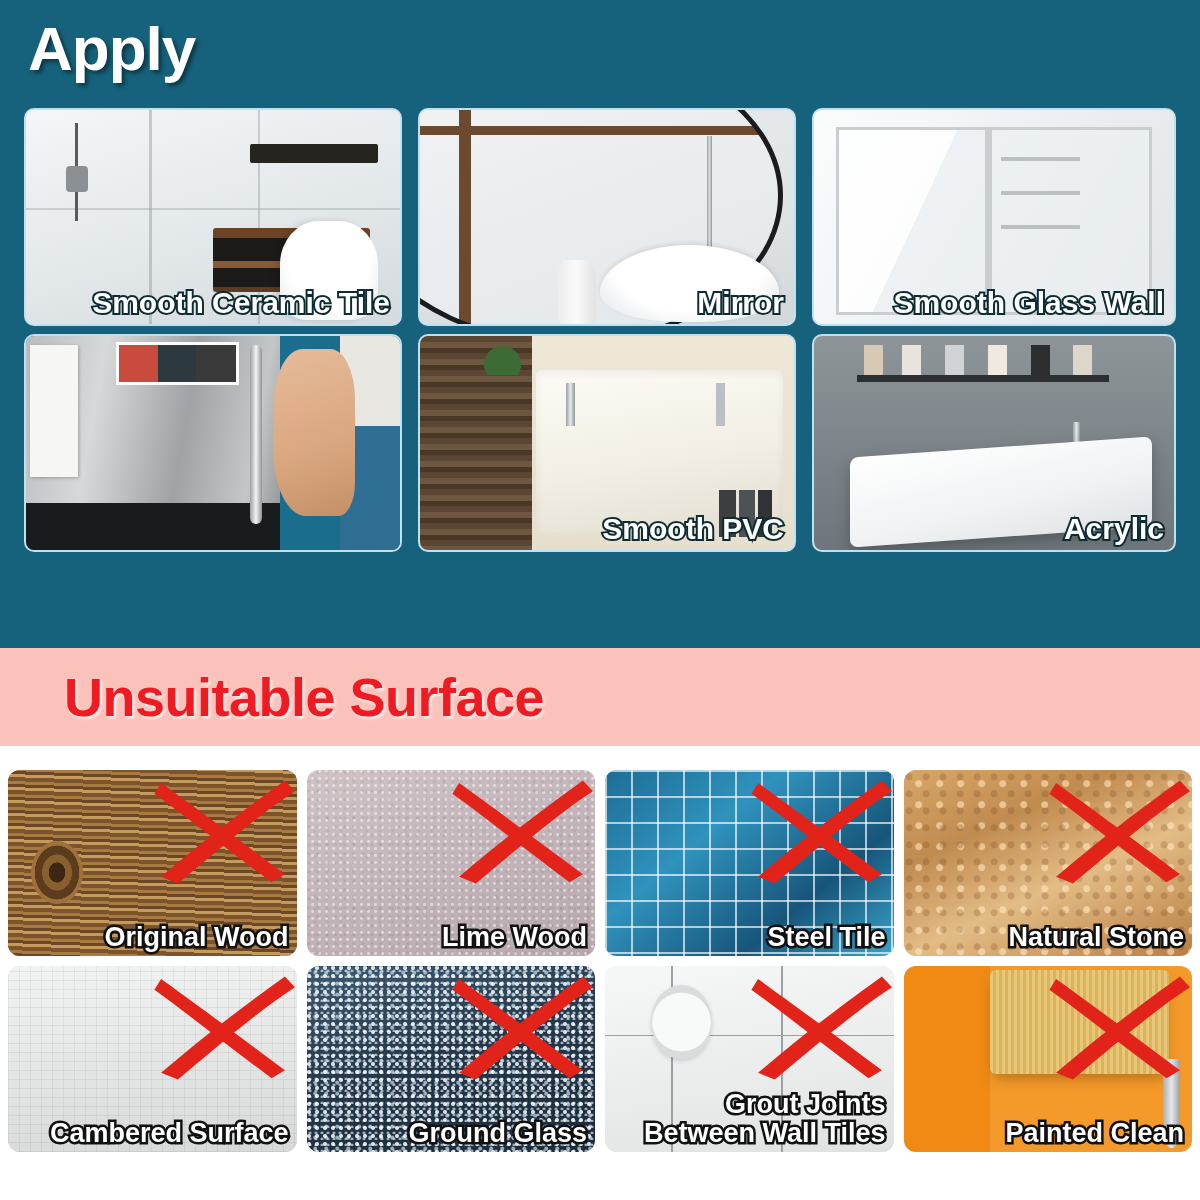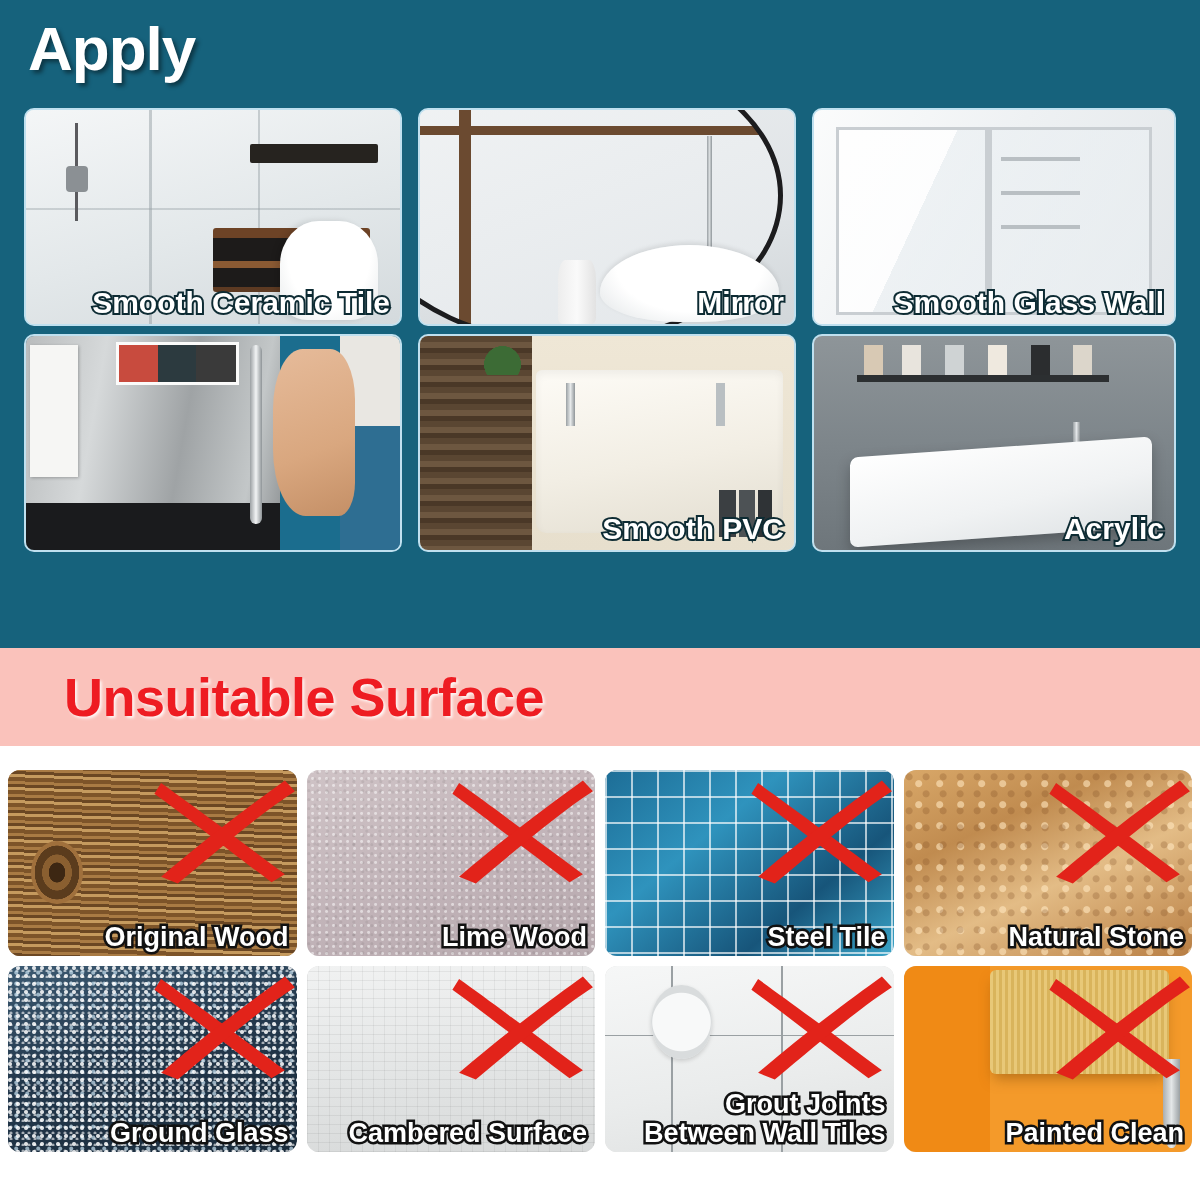--- a/index.html
+++ b/index.html
@@ -506,39 +506,39 @@
           </svg>
         </div>
         <span class="bad-label">Natural Stone</span>
       </div>
 
     </div>
 
     <div class="bad-row">
 
       <div class="bad-cell">
+        <div class="tx-cambered"></div>
+        <div class="xmark">
+          <svg viewBox="0 0 100 100" preserveAspectRatio="none">
+            <path d="M12 18 C30 34, 58 60, 86 86 L78 92 C52 68, 26 42, 8 26 Z" fill="#e2231a"></path>
+            <path d="M86 16 C66 34, 38 60, 12 88 L22 93 C46 68, 72 40, 92 24 Z" fill="#e2231a"></path>
+          </svg>
+        </div>
+        <span class="bad-label">Cambered Surface</span>
+      </div>
+
+      <div class="bad-cell">
         <div class="tx-groundglass"></div>
         <div class="xmark">
           <svg viewBox="0 0 100 100" preserveAspectRatio="none">
             <path d="M12 18 C30 34, 58 60, 86 86 L78 92 C52 68, 26 42, 8 26 Z" fill="#e2231a"></path>
             <path d="M86 16 C66 34, 38 60, 12 88 L22 93 C46 68, 72 40, 92 24 Z" fill="#e2231a"></path>
           </svg>
         </div>
         <span class="bad-label">Ground Glass</span>
-      </div>
-
-      <div class="bad-cell">
-        <div class="tx-cambered"></div>
-        <div class="xmark">
-          <svg viewBox="0 0 100 100" preserveAspectRatio="none">
-            <path d="M12 18 C30 34, 58 60, 86 86 L78 92 C52 68, 26 42, 8 26 Z" fill="#e2231a"></path>
-            <path d="M86 16 C66 34, 38 60, 12 88 L22 93 C46 68, 72 40, 92 24 Z" fill="#e2231a"></path>
-          </svg>
-        </div>
-        <span class="bad-label">Cambered Surface</span>
       </div>
 
       <div class="bad-cell">
         <div class="tx-grout"></div>
         <div class="xmark">
           <svg viewBox="0 0 100 100" preserveAspectRatio="none">
             <path d="M12 18 C30 34, 58 60, 86 86 L78 92 C52 68, 26 42, 8 26 Z" fill="#e2231a"></path>
             <path d="M86 16 C66 34, 38 60, 12 88 L22 93 C46 68, 72 40, 92 24 Z" fill="#e2231a"></path>
           </svg>
         </div>

